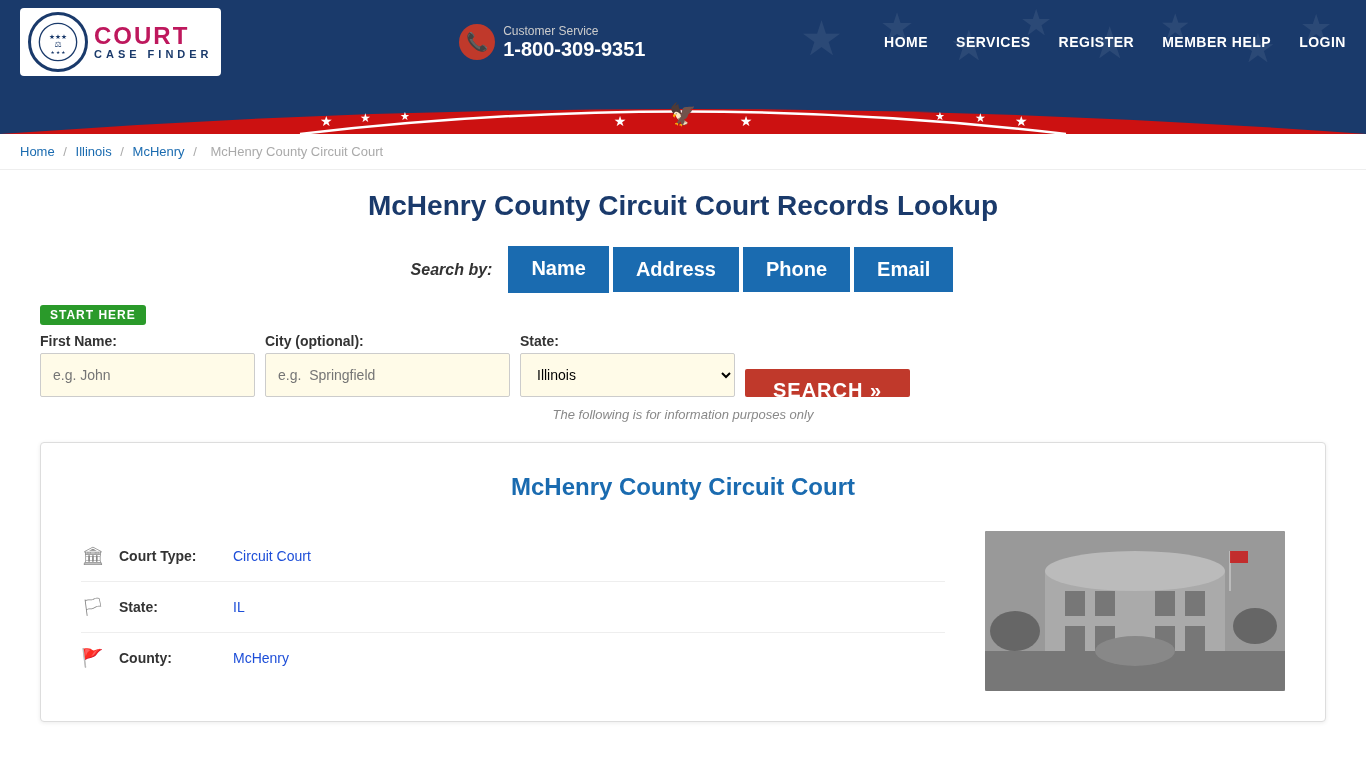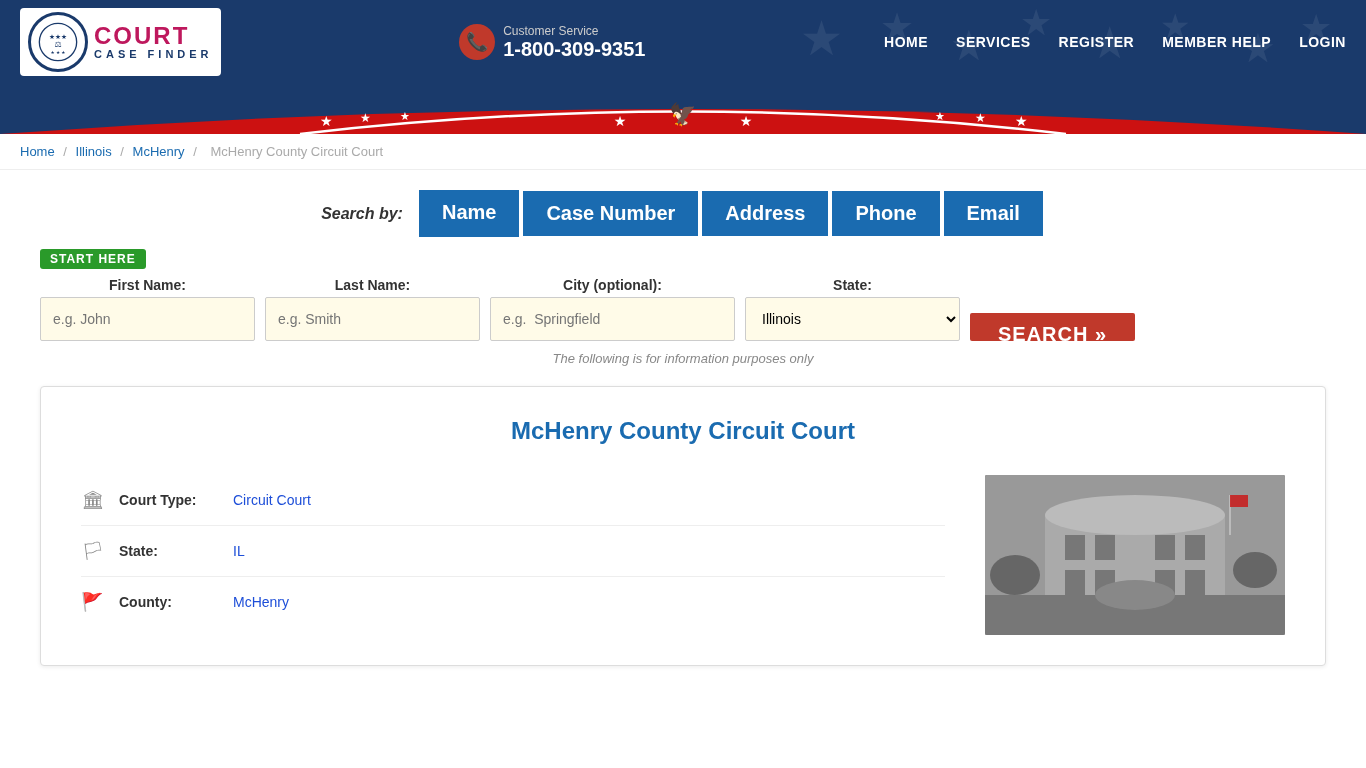--- a/index.html
+++ b/index.html
@@ -143,21 +143,21 @@
     }
 
     
     .form-row {
       display: flex;
       align-items: flex-end;
       gap: 10px;
       margin-bottom: 8px;
     }
     .form-group { display: flex; flex-direction: column; gap: 4px; }
-    .form-group label { font-weight: bold; font-size: 14px; text-align: center; }
+    .form-group label { font-weight: bold; font-size: 14px; }
     .form-group input, .form-group select {
       padding: 10px 12px;
       font-size: 14px;
       border: 1px solid #ccc;
       border-radius: 2px;
       background: #fffbe8;
       height: 44px;
     }
     .form-group.first-name input { width: 215px; }
     .form-group.last-name input { width: 215px; }
@@ -304,42 +304,38 @@
   <span>/</span>
   <a href="#">Illinois</a>
   <span>/</span>
   <a href="#">McHenry</a>
   <span>/</span>
   <span>McHenry County Circuit Court</span>
 </div>
 
 <div class="main-content">
 
+  <h1 class="page-title">McHenry County Circuit Court Records Lookup</h1>
 
   <div class="search-by-row">
     <span class="search-by-label">Search by:</span>
     <button class="tab-btn active">Name</button>
-    <button class="tab-btn">Case Number</button>
     <button class="tab-btn">Address</button>
     <button class="tab-btn">Phone</button>
     <button class="tab-btn">Email</button>
   </div>
 
   <div>
     <span class="start-here-badge">START HERE</span>
   </div>
 
   <div class="form-row">
     <div class="form-group first-name">
       <label>First Name:</label>
       <input type="text" placeholder="e.g. John" style="">
-    </div>
-    <div class="form-group last-name">
-      <label>Last Name:</label>
-      <input type="text" placeholder="e.g. Smith" style="">
     </div>
     <div class="form-group city">
       <label>City (optional):</label>
       <input type="text" placeholder="e.g.  Springfield" style="">
     </div>
     <div class="form-group state">
       <label>State:</label>
       <select>
         <option>Illinois</option>
         <option>Alabama</option>

